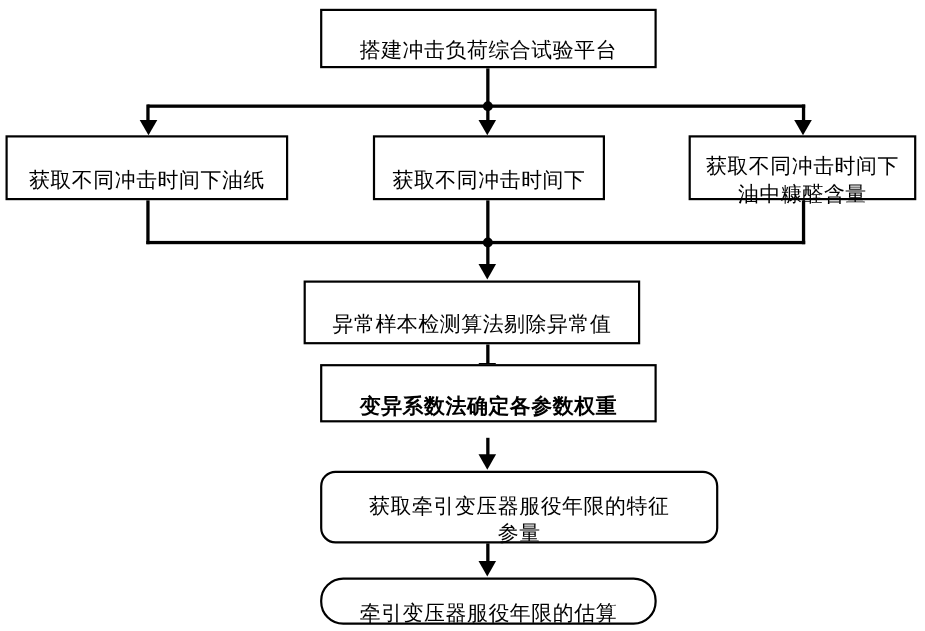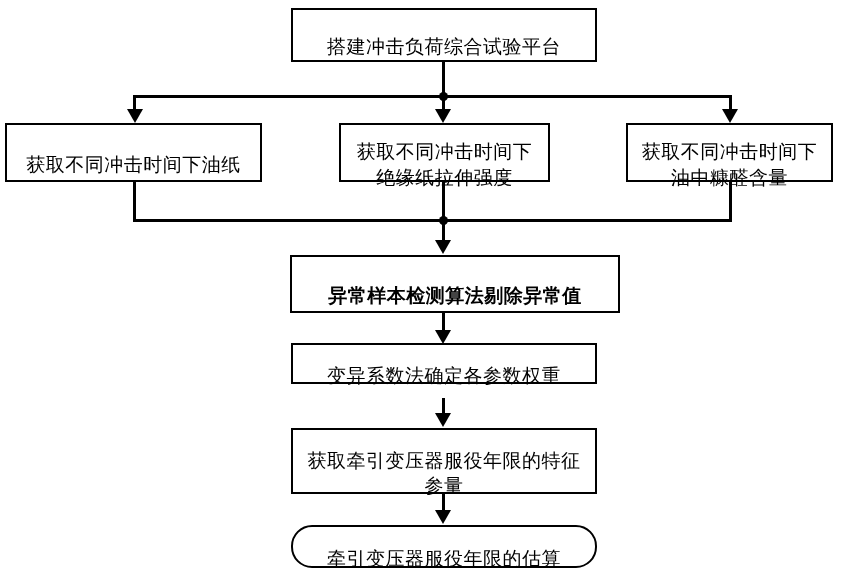--- a/index.html
+++ b/index.html
@@ -93,21 +93,20 @@
 
   <div class="node" style="left:5px; top:123px; width:257px; height:59px;font-family:Liberation Serif, serif;">
     <span class="label">
       <span>获取不同冲击时间下油纸</span><br>
     </span>
   </div>
 
   <div class="node" style="left:339px; top:123px; width:211px; height:59px;">
     <span class="label">
       <span>获取不同冲击时间下</span><br>
-      <span>绝缘纸拉伸强度</span>
     </span>
   </div>
 
   <div class="node" style="left:626px; top:123px; width:207px; height:59px;">
     <span class="label">
       <span>获取不同冲击时间下</span><br>
       <span>油中糠醛含量</span>
     </span>
   </div>
 
@@ -115,35 +114,35 @@
   <div class="vline" style="left:441.5px; top:182px; height:40px;"></div>
   <div class="vline" style="left:728.5px; top:182px; height:40px;"></div>
 
   <div class="hline" style="left:133px; top:219px; width:599px;"></div>
 
   <div class="dot" style="left:439px; top:216px;"></div>
 
   <div class="vline" style="left:441.5px; top:219px; height:22px;"></div>
   <div class="arrow" style="left:435px; top:240px;"></div>
 
-  <div class="node" style="left:290px; top:255px; width:330px; height:58px;font-weight:bold;">
+  <div class="node" style="left:276px; top:255px; width:306px; height:58px;">
     <span class="label">异常样本检测算法剔除异常值</span>
   </div>
 
   <div class="vline" style="left:441.5px; top:313px; height:18px;"></div>
   <div class="arrow" style="left:435px; top:330px;"></div>
 
-  <div class="node" style="left:291px; top:343px; width:306px; height:41px;">
+  <div class="node" style="left:291px; top:331px; width:306px; height:53px;font-weight:bold;">
     <span class="label">变异系数法确定各参数权重</span>
   </div>
 
   <div class="vline" style="left:441.5px; top:398px; height:16px;"></div>
   <div class="arrow" style="left:435px; top:413px;"></div>
 
-  <div class="node" style="left:291px; top:428px; width:306px; height:66px;">
+  <div class="node" style="left:291px; top:428px; width:362px; height:66px;border-radius:14px;">
     <span class="label">
       <span>获取牵引变压器服役年限的特征</span><br>
       <span>参量</span>
     </span>
   </div>
 
   <div class="vline" style="left:441.5px; top:494px; height:17px;"></div>
   <div class="arrow" style="left:435px; top:510px;"></div>
 
   <div class="node" style="left:291px; top:525px; width:306px; height:43px;border-radius:21px;">

